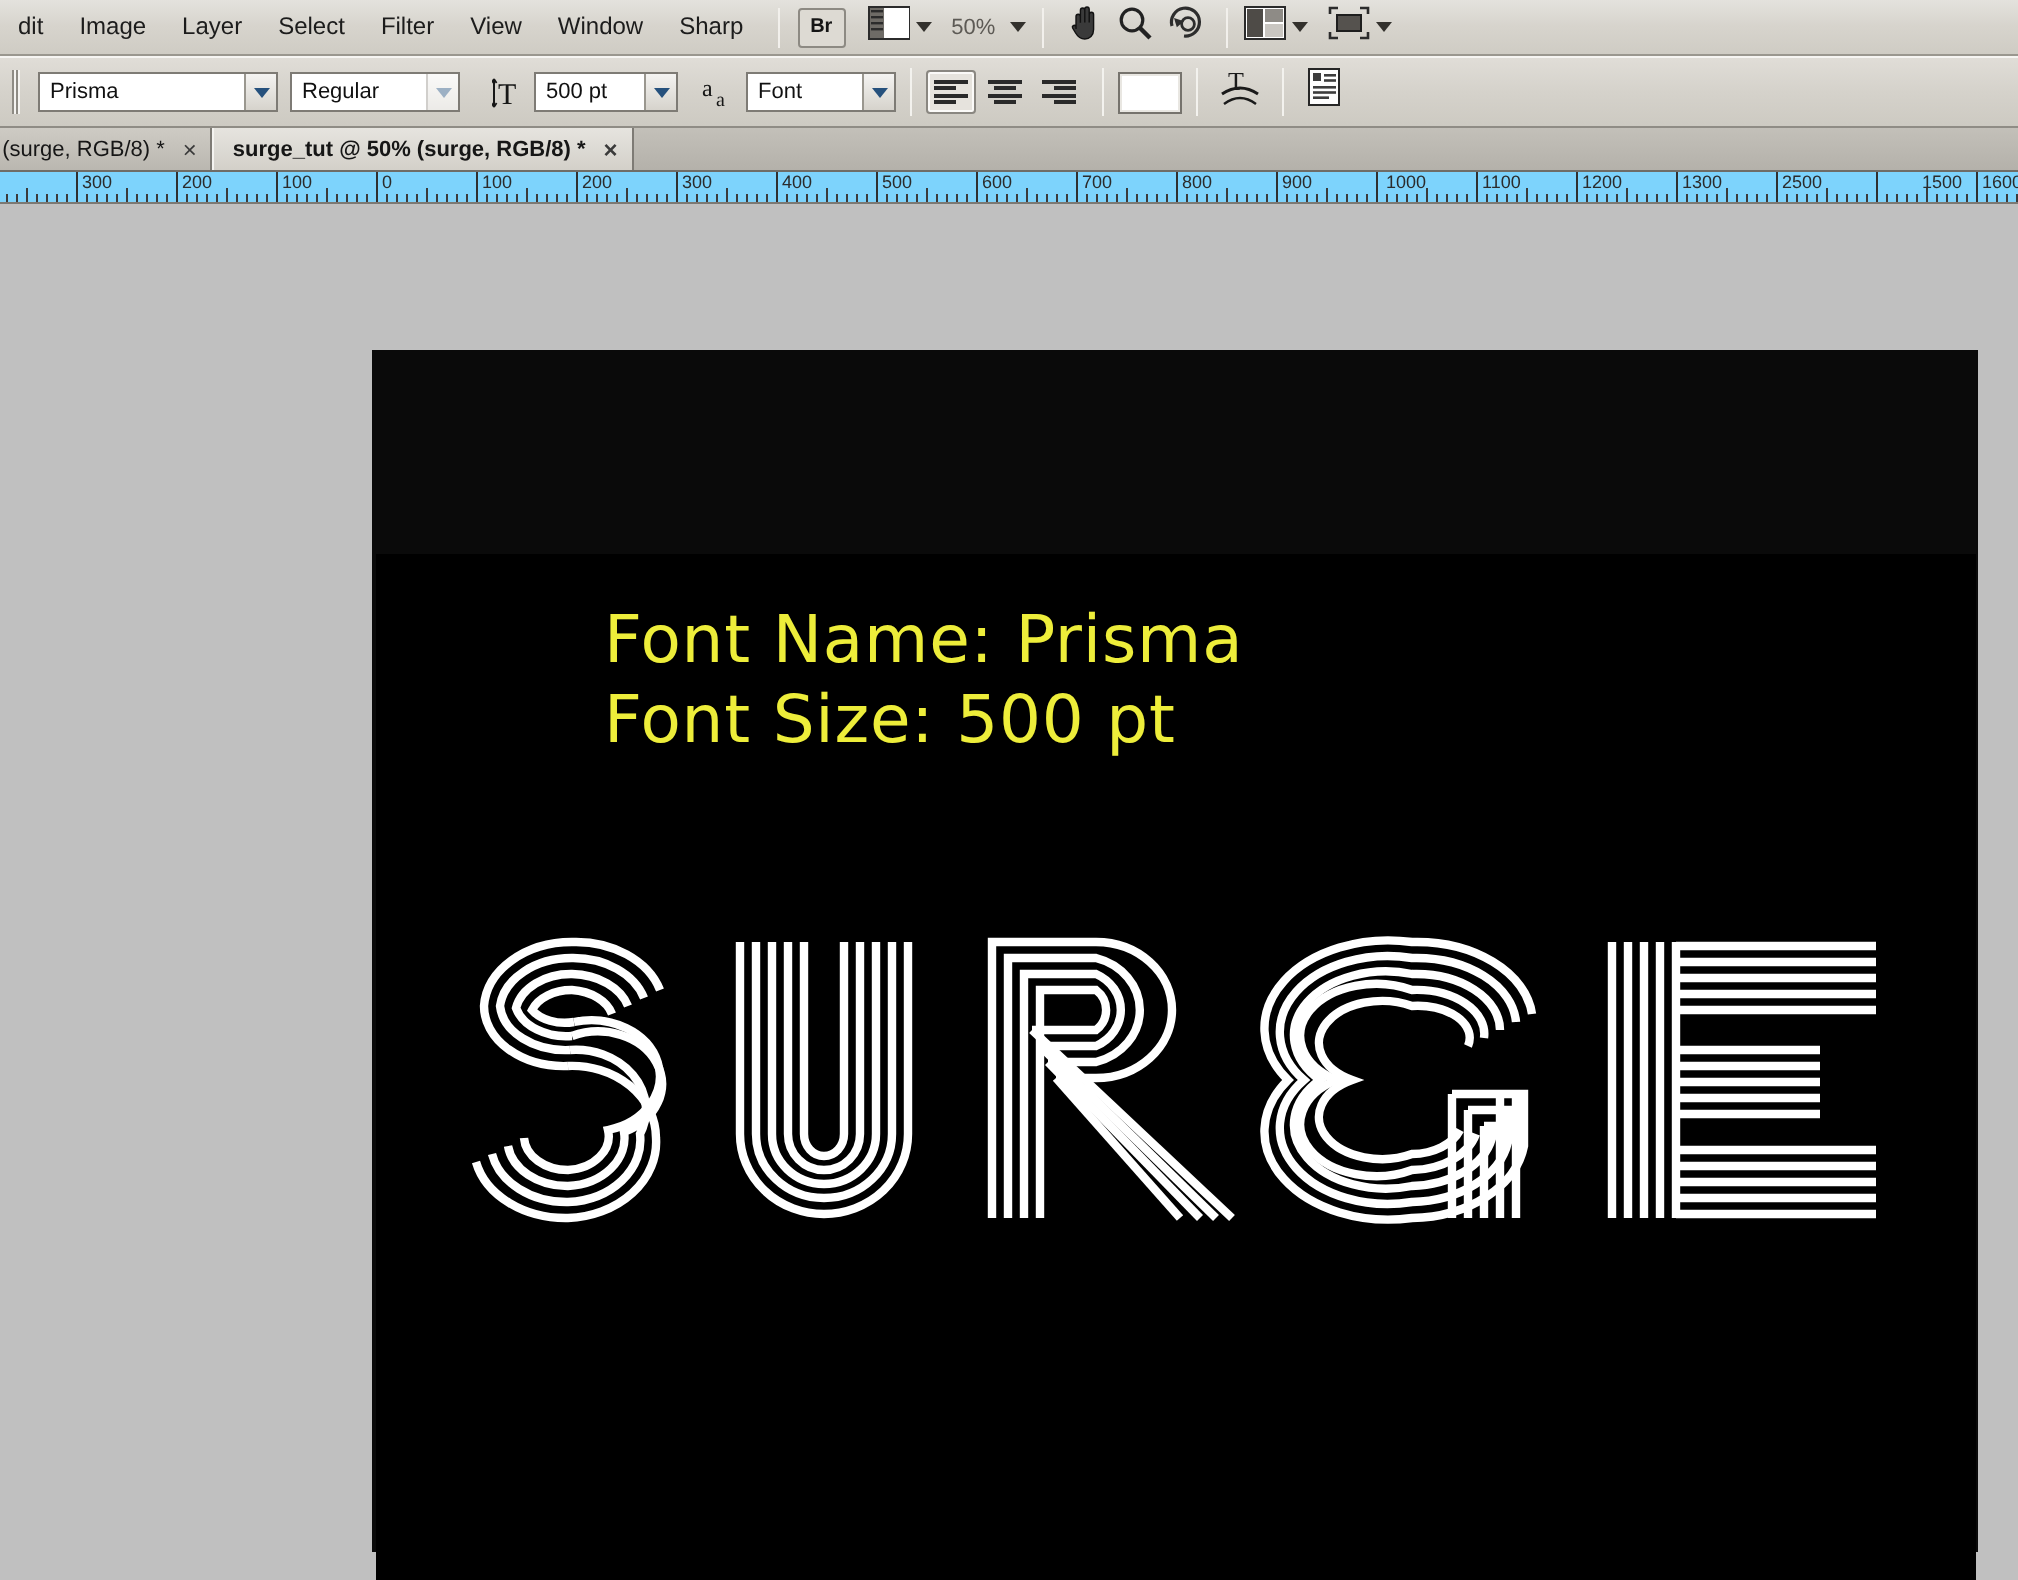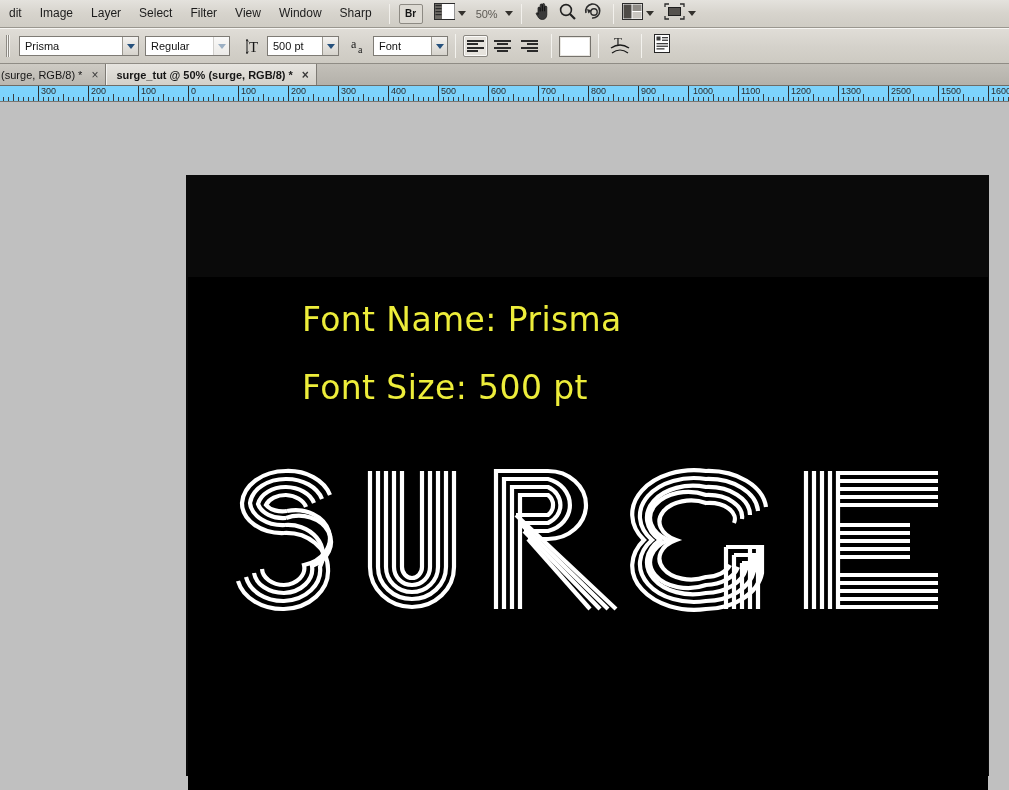--- a/index.html
+++ b/index.html
@@ -573,21 +573,21 @@
       <div class="rtick rmin" style="left: 893px;"></div>
       <div class="rtick rmin" style="left: 898px;"></div>
       <div class="rtick rmin" style="left: 903px;"></div>
       <div class="rtick rmin" style="left: 908px;"></div>
       <div class="rtick rmed" style="left: 913px;"></div>
       <div class="rtick rmin" style="left: 918px;"></div>
       <div class="rtick rmin" style="left: 923px;"></div>
       <div class="rtick rmin" style="left: 928px;"></div>
       <div class="rtick rmin" style="left: 933px;"></div>
       <div class="rtick rmaj" style="left: 938px;"></div>
-      <div class="rlabel" style="left: 939px;">1500</div>
+      <div class="rlabel" style="left: 959px;">1500</div>
       <div class="rtick rmin" style="left: 943px;"></div>
       <div class="rtick rmin" style="left: 948px;"></div>
       <div class="rtick rmin" style="left: 953px;"></div>
       <div class="rtick rmin" style="left: 958px;"></div>
       <div class="rtick rmed" style="left: 963px;"></div>
       <div class="rtick rmin" style="left: 968px;"></div>
       <div class="rtick rmin" style="left: 973px;"></div>
       <div class="rtick rmin" style="left: 978px;"></div>
       <div class="rtick rmin" style="left: 983px;"></div>
       <div class="rtick rmaj" style="left: 988px;"></div>
@@ -596,21 +596,21 @@
       <div class="rtick rmin" style="left: 998px;"></div>
       <div class="rtick rmin" style="left: 1003px;"></div>
       <div class="rtick rmin" style="left: 1008px;"></div>
     </div>
 
   <div class="workspace">
     <div class="canvas-shadow"></div>
     <div class="canvas">
 
       <div class="canvas-label">Font Name: Prisma</div>
-      <div class="canvas-label" style="top:62px;margin-top:28px;">Font Size: 500 pt</div>
+      <div class="canvas-label" style="top:62px;">Font Size: 500 pt</div>
 
       <div class="wordmark">
         <svg width="760" height="210" viewBox="0 0 760 210">
           <defs>
             
           </defs>
           <g fill="none" stroke="#ffffff" stroke-width="4.2" stroke-linecap="butt">
 
             <g>
               <path d="M120 32 A44 34 0 0 0 76 8 A44 34 0 0 0 32 40 A40 30 0 0 0 74 70"></path>

